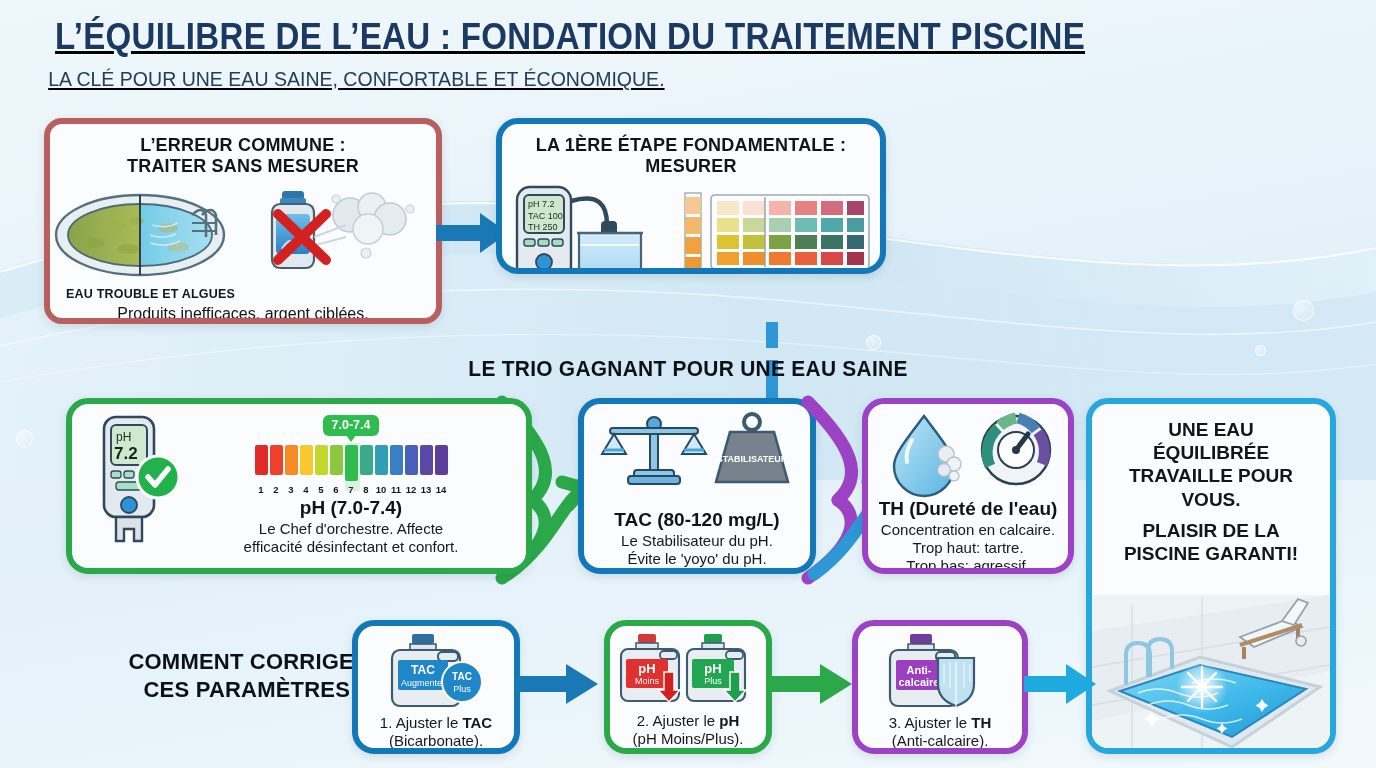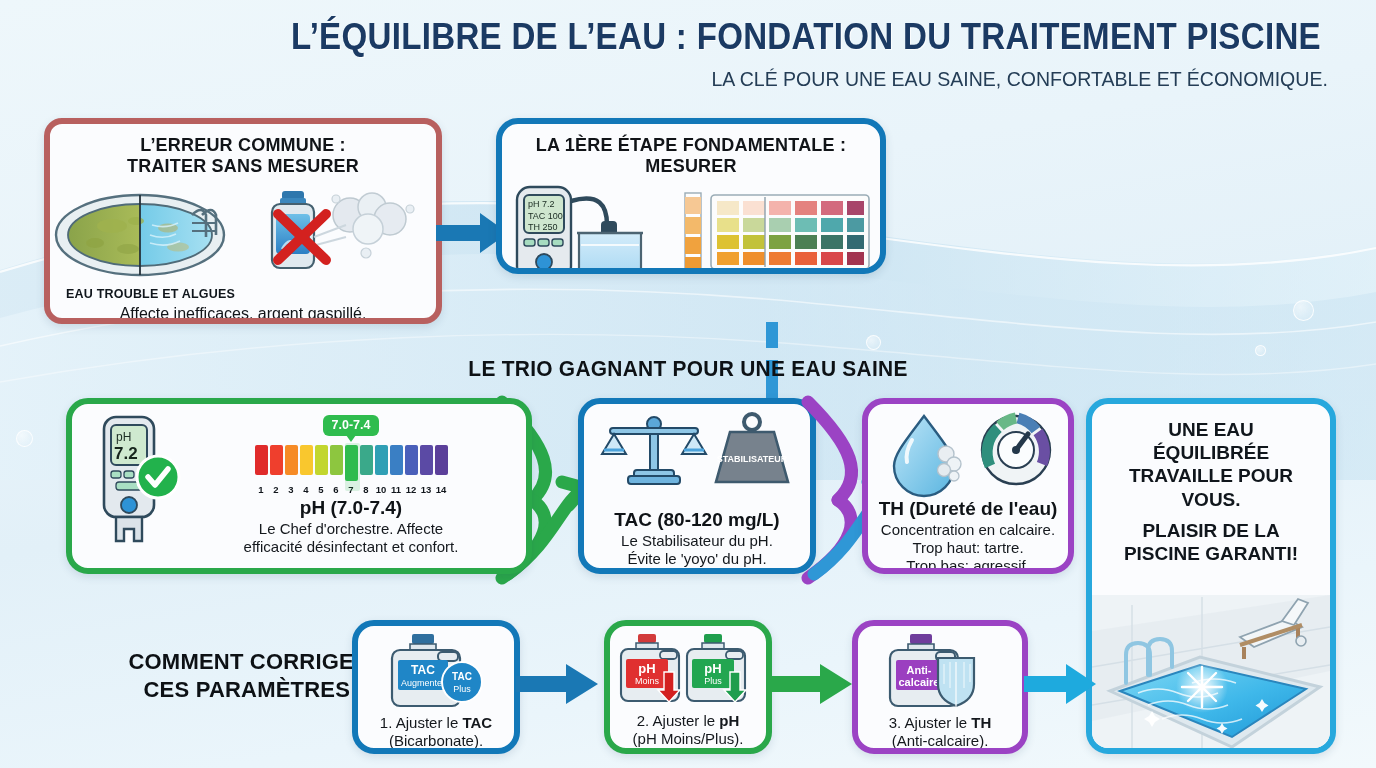--- a/index.html
+++ b/index.html
@@ -21,21 +21,21 @@
   }
   .wave svg { display: block; width: 1376px; }
   .bubble {
     position: absolute; border-radius: 50%;
     border: 1.5px solid rgba(255,255,255,.85);
     background: radial-gradient(circle at 32% 30%, rgba(255,255,255,.55), rgba(205,230,243,.18));
     pointer-events: none;
   }
 
   
-  .header { position: absolute; top: 16px; left: 0; width: 100%; text-align: right; }
+  .header { position: absolute; top: 16px; left: 0; width: 100%; text-align: left; text-decoration: underline; }
   .title {
     font-size: 36px; font-weight: 700; letter-spacing: .3px;
     color: #1b3a63; font-stretch: condensed;
     transform: scaleX(.92); transform-origin: center;
     text-shadow: 1px 1px 0 rgba(255,255,255,.8);
     white-space: nowrap;
   }
   .subtitle {
     margin-top: 9px; font-size: 21px; font-weight: 400; color: #243d56;
     transform: scaleX(.93); transform-origin: center; white-space: nowrap;
@@ -187,21 +187,21 @@
         <circle cx="286" cy="18" r="4" fill="#e8eef3" stroke="#c2ced6" stroke-width="1.2"></circle>
         <circle cx="316" cy="72" r="5" fill="#e8eef3" stroke="#c2ced6" stroke-width="1.2"></circle>
         <path d="M264,56 L296,44 M266,64 L296,56" stroke="#c9d4dc" stroke-width="2" fill="none"></path>
       </g>
       <g>
         <path d="M228,33 L276,79 M276,33 L228,79" stroke="#d3211f" stroke-width="10" stroke-linecap="round"></path>
       </g>
     </svg>
 
     <div class="tiny-label" style="text-align:left;padding:6px 0 0 16px">EAU TROUBLE ET ALGUES</div>
-    <div class="card-caption" style="padding-top:3px">Affecte inefficaces, argent gaspillé.</div>
+    <div class="card-caption" style="padding-top:3px">Produits inefficaces, argent ciblées.</div>
   </div>
 
   <div class="conn" style="left:432px;top:205px">
     <svg width="80" height="56" viewBox="0 0 80 56">
       <path d="M4,20 H48 V8 L76,28 L48,48 V36 H4 Z" fill="#1a78b4"></path>
     </svg>
   </div>
 
   <div class="card blue" style="left:496px;top:118px;width:390px;height:156px">
     <div class="card-title">

